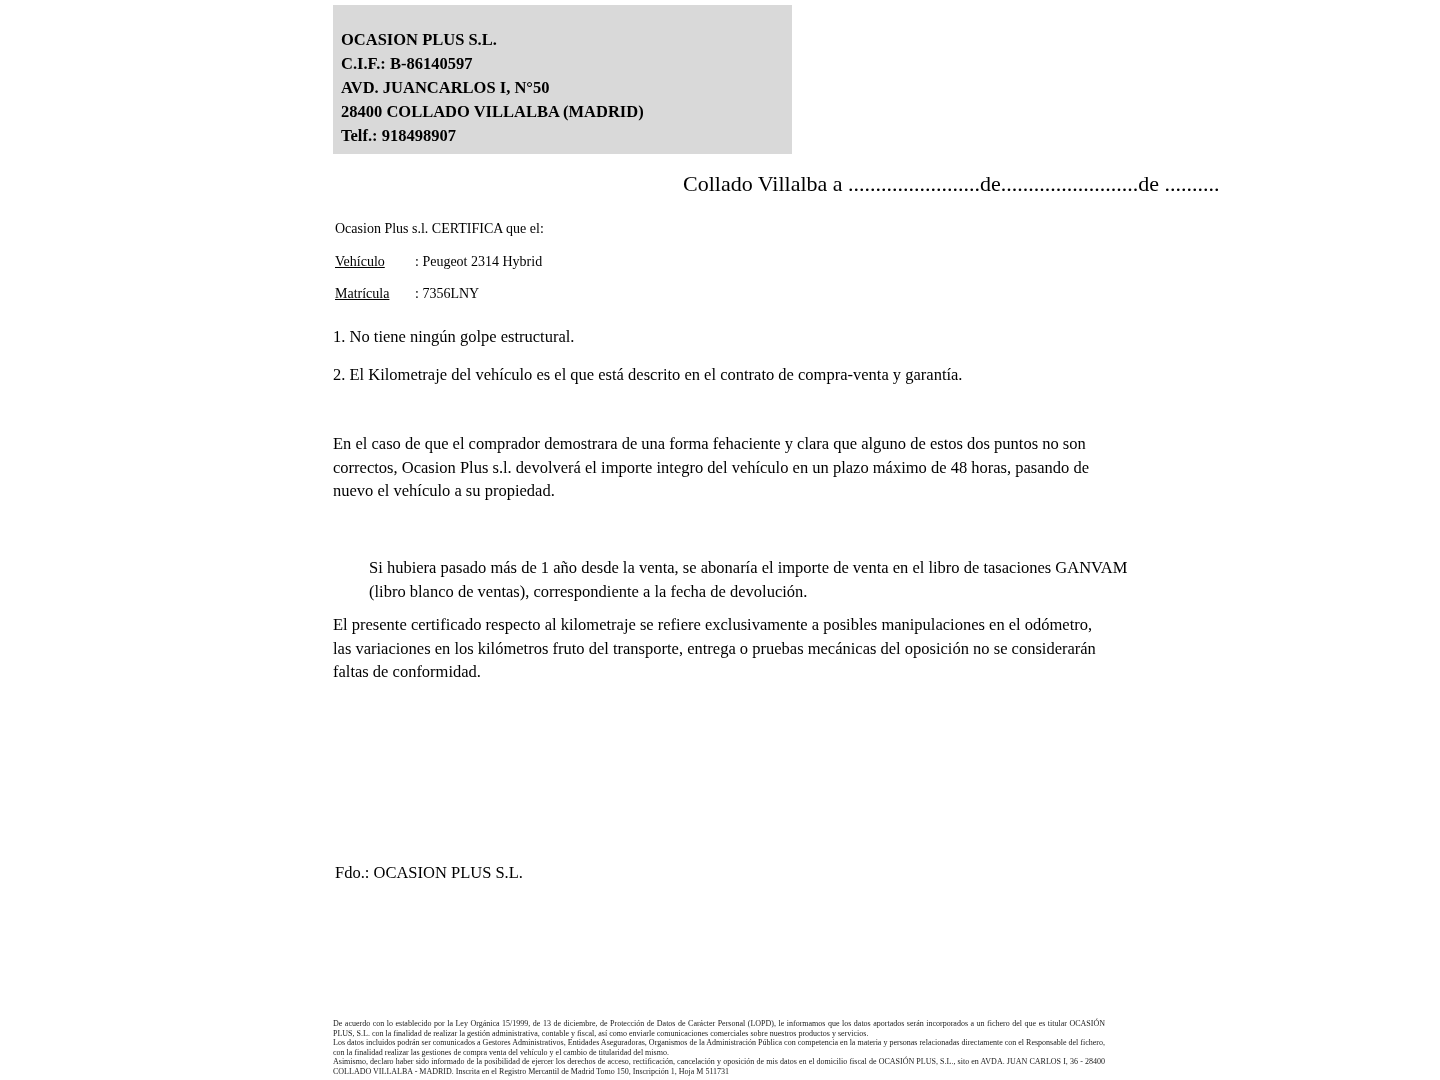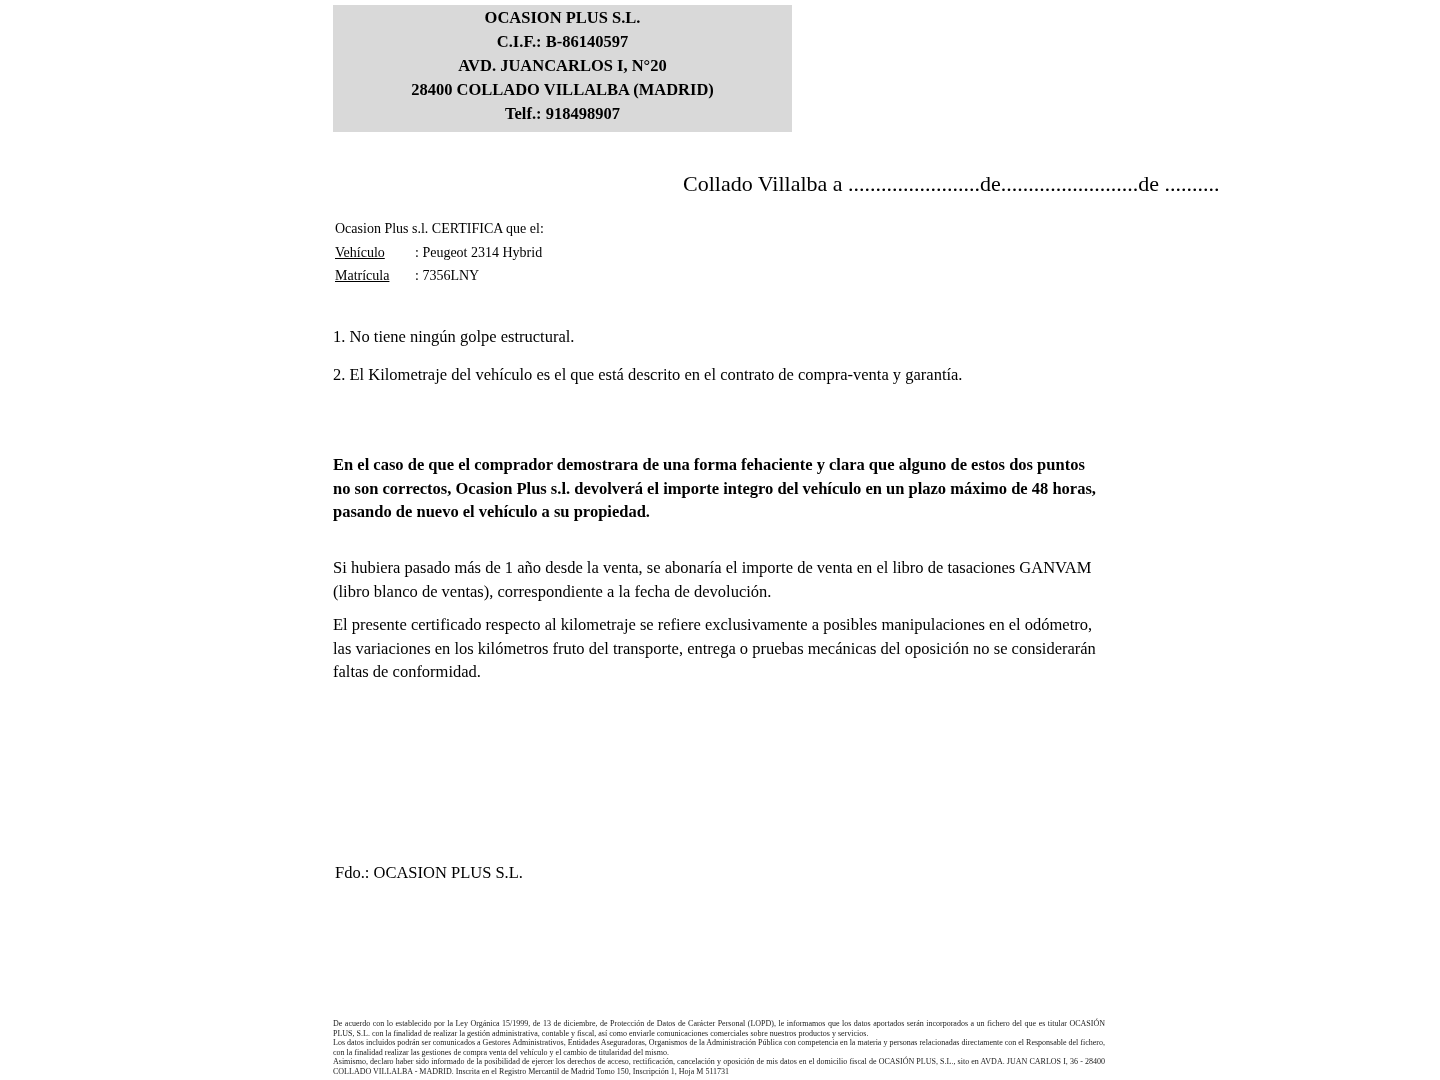--- a/index.html
+++ b/index.html
@@ -9,49 +9,49 @@
     font-family: "Liberation Serif", "DejaVu Serif", serif;
     color: #000000;
     overflow: hidden;
   }
   .page { position: relative; width: 1440px; height: 1080px; background: #ffffff; }
 
   .header-box {
     position: absolute; left: 333px; top: 5px;
     width: 459px;
     background: #d9d9d9;
-    padding: 1px 8px 6px 8px;
+    padding: 23px 8px 6px 8px;
     font-weight: bold;
     font-size: 16.5px;
     line-height: 24px;
-    text-align: center;
   }
 
   .date-line {
     position: absolute; left: 683px; top: 171px;
     font-size: 22px;
   }
 
   .certify {
     position: absolute; left: 335px; top: 217px;
     font-size: 14px; line-height: 23.5px;
   }
   .kv-label {
     display: inline-block;
     width: 80px;
+    margin-top: 9px;
   }
   .kv-label span { text-decoration: underline; }
 
   .point1 { position: absolute; left: 333px; top: 327px; font-size: 16.5px; text-align: right; }
   .point2 { position: absolute; left: 333px; top: 365px; font-size: 16.5px; text-align: center; }
 
   .para { position: absolute; left: 333px; width: 766px; font-size: 16.5px; line-height: 23.5px; }
-  .para1 { top: 453px; font-weight: bold; }
+  .para1 { top: 432px; }
   .para2 { top: 514px; }
-  .para3 { top: 556px; }
+  .para3 { top: 556px; margin-left: 36px; }
   .para4 { top: 613px; }
 
   .signature { position: absolute; left: 335px; top: 863px; font-size: 16.5px; }
 
   .legal-footer {
     position: absolute; left: 333px; top: 1019px;
     width: 772px;
     font-size: 8px; line-height: 9.6px;
     color: #1a1a1a;
     text-align: justify;
@@ -59,21 +59,21 @@
   .legal-footer p { margin: 0; }
 </style>
 </head>
 <body>
 
 <div class="page">
 
   <div class="header-box">
     <div>OCASION PLUS S.L.</div>
     <div>C.I.F.: B-86140597</div>
-    <div>AVD. JUANCARLOS I, N°20</div>
+    <div>AVD. JUANCARLOS I, N°50</div>
     <div>28400 COLLADO VILLALBA (MADRID)</div>
     <div>Telf.: 918498907</div>
   </div>
 
   <div class="date-line">Collado Villalba a ........................de.........................de ..........</div>
 
   <div class="certify">
     <div>Ocasion Plus s.l. CERTIFICA que el:</div>
     <div>
       <span class="kv-label"><span>Vehículo</span></span><span>: Peugeot 2314 Hybrid</span>

